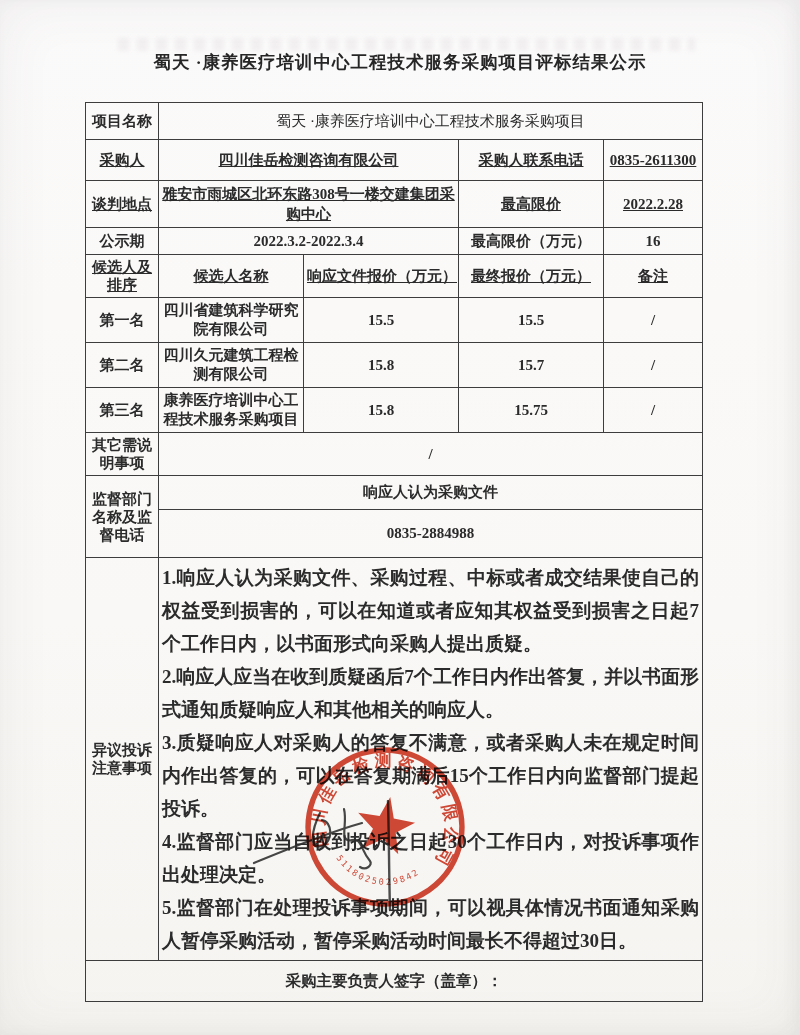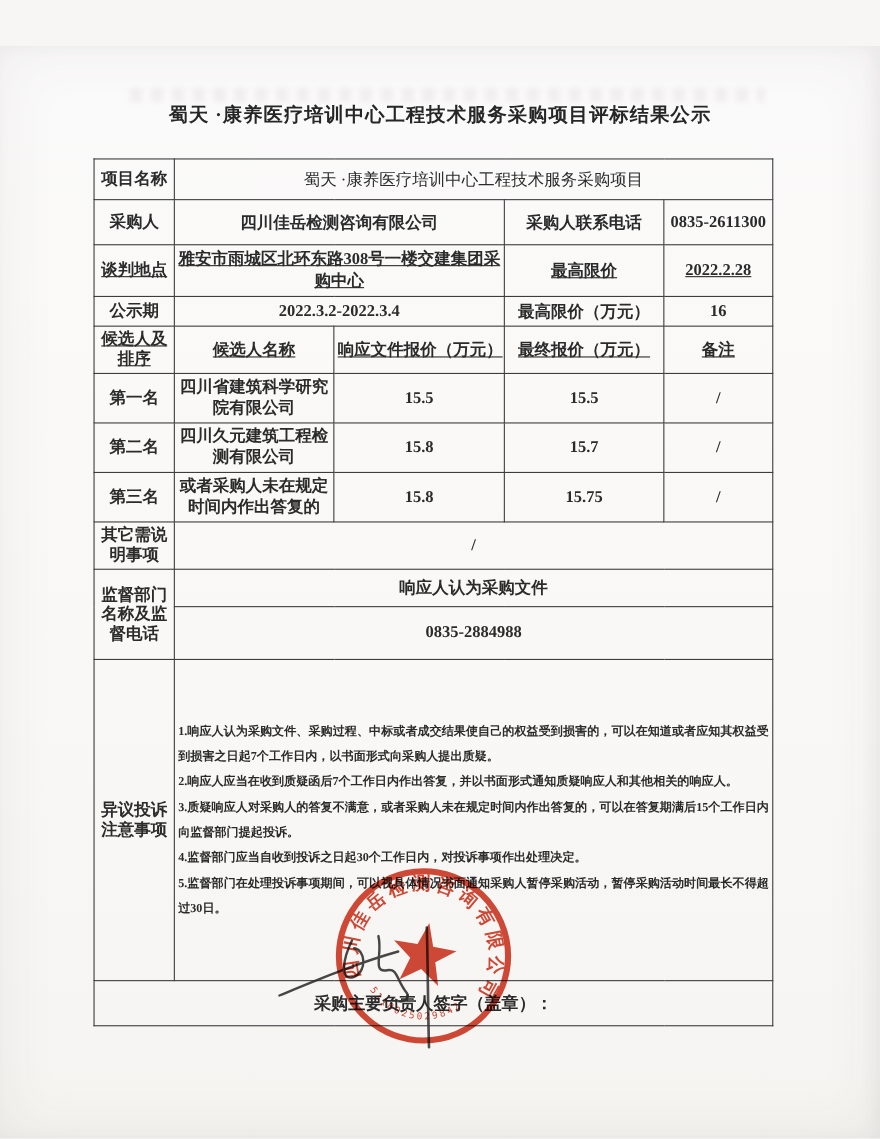--- a/index.html
+++ b/index.html
@@ -7,21 +7,20 @@
   body {
     font-family:"Liberation Serif","DejaVu Serif",serif;
     background:#f7f6f4;
     color:#2b2b2b;
     position:relative;
     overflow:hidden;
   }
   .page {
     position:absolute; inset:0;
     background:linear-gradient(180deg,#fbfafa 0%,#f9f8f6 60%,#f5f4f1 100%);
-    margin-top:42px;
   }
   .page::after {
     content:""; position:absolute; inset:0; pointer-events:none;
     box-shadow:inset 0 0 55px rgba(80,70,75,.07), inset -6px 0 14px rgba(80,70,75,.05);
   }
   .ghost {
     position:absolute; top:38px; left:118px; right:105px; height:13px;
     background:repeating-linear-gradient(90deg, rgba(165,150,165,.22) 0 11px, rgba(0,0,0,0) 11px 19px);
     filter:blur(2.2px); opacity:.5; pointer-events:none;
   }
@@ -31,28 +30,28 @@
     letter-spacing:1px; color:#262626;
   }
   table.main {
     position:absolute; top:102px; left:85px; width:617px;
     border-collapse:collapse; table-layout:fixed;
     font-size:15px; font-weight:600; color:#2b2b2b;
   }
   table.main td { border:1.6px solid #3d3d3d; text-align:center; vertical-align:middle; padding:3px 3px; }
   td.lbl { text-align:center; padding:1px 4px; line-height:18px; }
   td.addr { line-height:20px; }
-  .r1 { height:37px; } .r2 { height:41px; } .r3 { height:42px;text-decoration:underline; } .r4 { height:27px; }
+  .r1 { height:37px; } .r2 { height:41px;text-decoration:underline; } .r3 { height:42px;text-decoration:underline; } .r4 { height:27px; }
   .r5 { height:39px;text-decoration:underline; } .r6 { height:40px; } .r7 { height:40px; } .r8 { height:36px; }
   .r9 { height:38px; } .r10 { height:34px; } .r11 { height:48px; } .r12 { height:292px; }
   .r13 { height:41px; }
   td.hdr { white-space:nowrap; overflow:hidden; }
   td.name-cell { line-height:19px; }
   td.complaint-cell { text-align:left; padding:8px 8px 8px 7px; }
-  .complaint-line { line-height:23px; font-size:11px; text-align:justify; }
+  .complaint-line { line-height:33px; font-size:19px; text-align:justify; }
   td.sign-cell { text-align:left; padding-left:5px; font-size:15.5px; }
   .sig-scribble { position:absolute; left:248px; top:801px; z-index:3; }
   .sig-longstroke { position:absolute; left:383px; top:800px; z-index:3; }
   .stamp-wrap {
     position:absolute; left:299px; top:741px; width:172px; height:172px;
     z-index:4; mix-blend-mode:multiply; opacity:.93;
     transform:rotate(10deg);
   }
   .stamp-company-text { font-family:"Liberation Serif","DejaVu Serif",serif; font-weight:700; }
 </style>
@@ -120,21 +119,21 @@
     <tr class="r7">
       <td class="lbl">第二名</td>
       <td class="name-cell">四川久元建筑工程检测有限公司</td>
       <td>15.8</td>
       <td>15.7</td>
       <td>/</td>
     </tr>
 
     <tr class="r8">
       <td class="lbl">第三名</td>
-      <td class="name-cell">或者采购人未在规定时间内作出答复的</td>
+      <td class="name-cell">康养医疗培训中心工程技术服务采购项目</td>
       <td>15.8</td>
       <td>15.75</td>
       <td>/</td>
     </tr>
 
     <tr class="r9">
       <td class="lbl">其它需说明事项</td>
       <td colspan="4">/</td>
     </tr>
 

